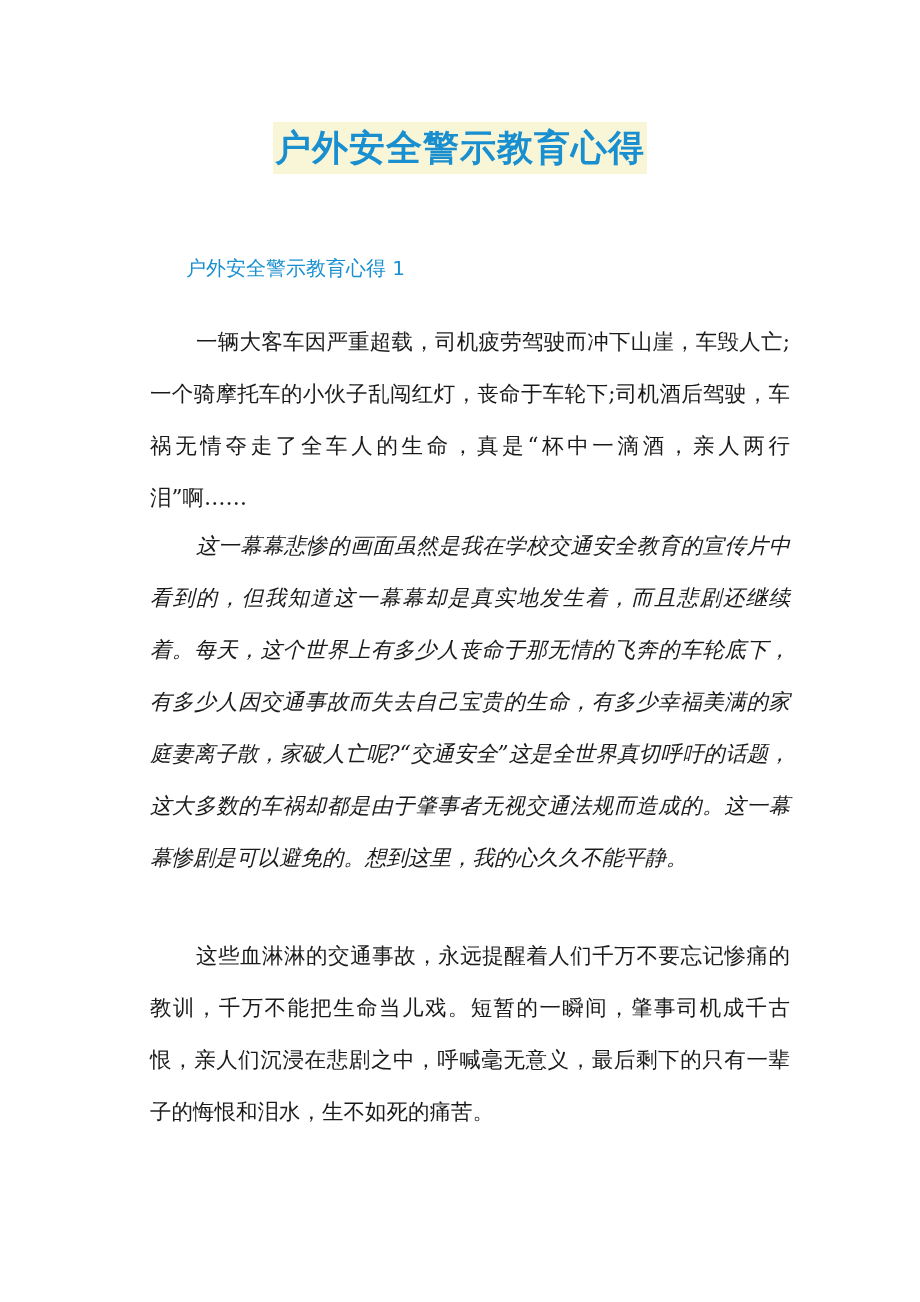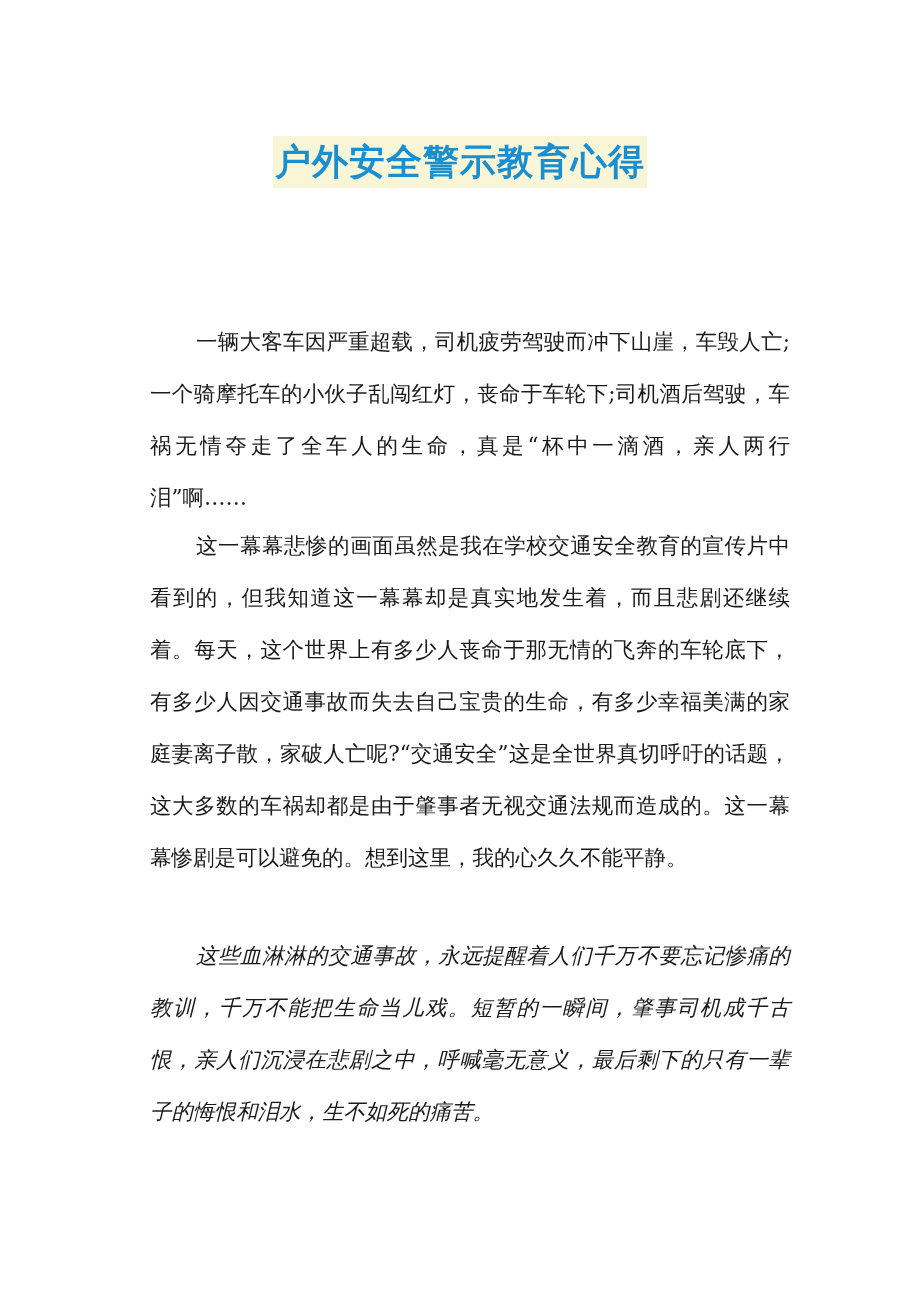--- a/index.html
+++ b/index.html
@@ -1,18 +1,18 @@
 <!DOCTYPE html>
 <html><head>
 <meta charset="utf-8">
 <style>
   html, body { margin: 0; padding: 0; background: #ffffff; }
   body { width: 920px; height: 1302px; position: relative; overflow: hidden; }
   .page { position: absolute; left: 0; top: 0; width: 920px; height: 1302px; }
-  .title-wrap { position: absolute; top: 136px; left: 0; width: 920px; text-align: center; }
+  .title-wrap { position: absolute; top: 122px; left: 0; width: 920px; text-align: center; }
   .title {
     display: inline-block;
     background: #f8f6d6;
     color: #1a8fd0;
     font-family: "DejaVu Sans", sans-serif;
     font-weight: bold;
     font-size: 36px;
     line-height: 52px;
     padding: 0 2px;
     letter-spacing: 1px;
@@ -28,26 +28,27 @@
     position: absolute; left: 140px; width: 640px;
     font-family: "DejaVu Serif", serif;
     font-size: 21.5px;
     line-height: 52px;
     color: #1a1a1a;
     text-indent: 46px;
     text-align: justify;
     margin: 10px;
   }
   .p1 { top: 306px; }
-  .p2 { top: 510px; }
-  .p3 { top: 920px; font-style: italic; }
+  .p2 { top: 510px; font-style: italic; }
+  .p3 { top: 920px; }
 </style>
 </head>
 <body>
 
 <div class="page">
   <div class="title-wrap">
     <span class="title">户外安全警示教育心得</span>
   </div>
+  <div class="subtitle">户外安全警示教育心得 1</div>
   <p class="para p1">一辆大客车因严重超载，司机疲劳驾驶而冲下山崖，车毁人亡;一个骑摩托车的小伙子乱闯红灯，丧命于车轮下;司机酒后驾驶，车祸无情夺走了全车人的生命，真是“杯中一滴酒，亲人两行泪”啊……</p>
   <p class="para p2">这一幕幕悲惨的画面虽然是我在学校交通安全教育的宣传片中看到的，但我知道这一幕幕却是真实地发生着，而且悲剧还继续着。每天，这个世界上有多少人丧命于那无情的飞奔的车轮底下，有多少人因交通事故而失去自己宝贵的生命，有多少幸福美满的家庭妻离子散，家破人亡呢?“交通安全”这是全世界真切呼吁的话题，这大多数的车祸却都是由于肇事者无视交通法规而造成的。这一幕幕惨剧是可以避免的。想到这里，我的心久久不能平静。</p>
   <p class="para p3">这些血淋淋的交通事故，永远提醒着人们千万不要忘记惨痛的教训，千万不能把生命当儿戏。短暂的一瞬间，肇事司机成千古恨，亲人们沉浸在悲剧之中，呼喊毫无意义，最后剩下的只有一辈子的悔恨和泪水，生不如死的痛苦。</p>
 </div>
 
 </body></html>

